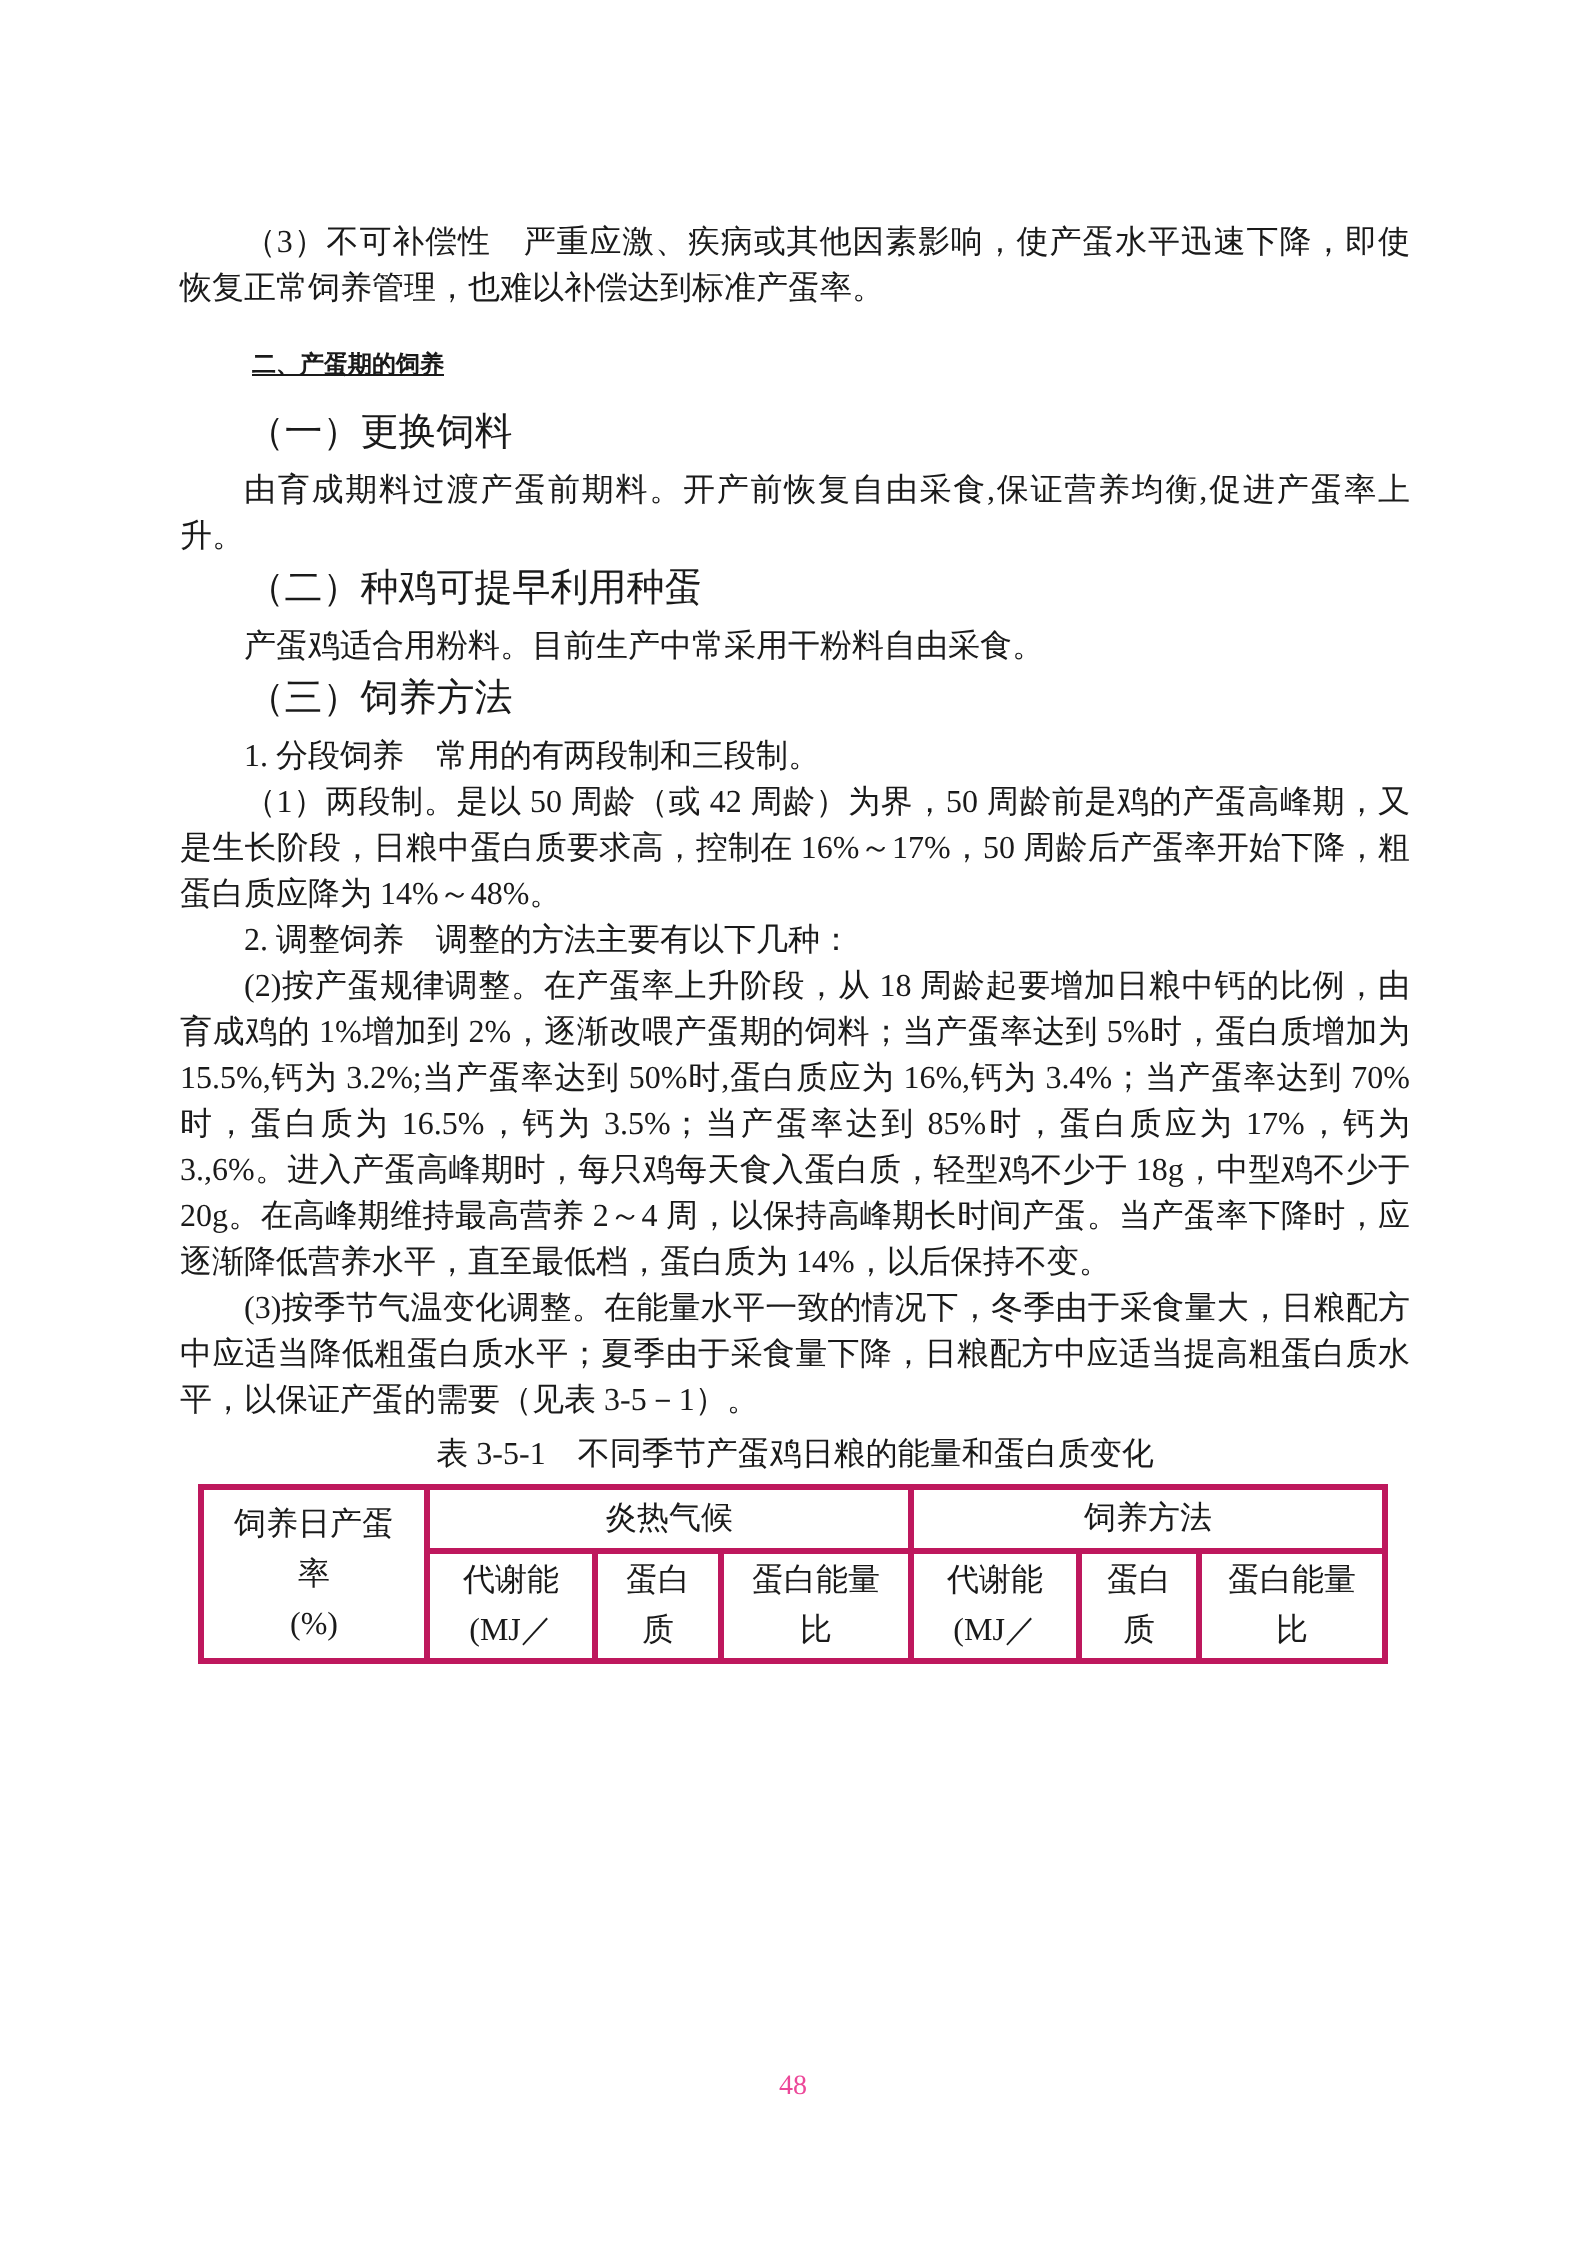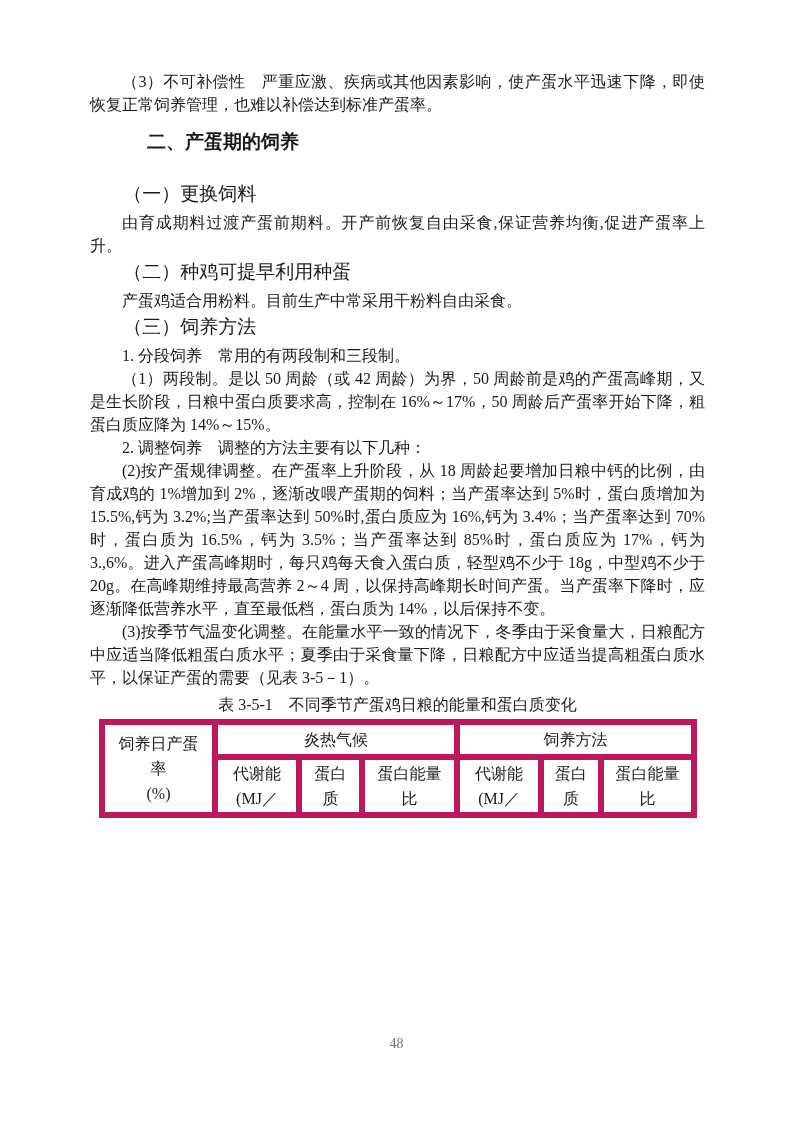--- a/index.html
+++ b/index.html
@@ -6,39 +6,40 @@
     margin: 0;
     padding: 0;
     background: #ffffff;
   }
   .page {
     position: relative;
     width: 793px;
     height: 1122px;
     background: #ffffff;
     box-sizing: border-box;
-    padding: 70px 88px 0 90px;
+    padding: 110px 88px 0 90px;
     font-family: "Liberation Serif", "DejaVu Serif", serif;
     color: #1a1a1a;
     overflow: hidden;
   }
   p.body {
     font-size: 16px;
     line-height: 23px;
     margin: 0;
     text-align: justify;
     text-indent: 2em;
   }
   .h-main {
     font-family: "Liberation Sans", "DejaVu Sans", sans-serif;
-    font-size: 19px;
+    font-size: 12px;
     font-weight: bold;
     line-height: 26px;
-    margin: 13px 0 26px 0;
+    margin: 13px 0 9px 0;
     text-indent: 3em;
+    text-decoration: underline;
   }
   .h-sub {
     font-size: 19px;
     font-weight: normal;
     line-height: 26px;
     margin: 2px 0 4px 0;
     text-indent: 1.75em;
   }
   p.table-title {
     font-size: 16px;
@@ -48,62 +49,62 @@
     text-indent: 0;
   }
   table.data-table {
     border-collapse: collapse;
     table-layout: fixed;
     width: 592px;
     margin: 2px 0 0 9px;
     border: 2px solid #1a1a1a;
   }
   table.data-table td {
-    border: 6px solid #be185d;
+    border: 3px solid #be185d;
     text-align: center;
     vertical-align: middle;
     font-size: 16px;
     line-height: 25px;
     padding: 1px 2px;
     overflow: hidden;
   }
   td.pre {
     white-space: pre-line;
   }
   tr.group-row td {
     height: 27px;
   }
   .page-number {
     position: absolute;
     left: 0;
     right: 0;
     top: 1036px;
     text-align: center;
     font-size: 14px;
-    color: #737373;
+    color: #ec4899;
   }
 </style>
 </head>
 <body>
 
 <div class="page">
 
   <p class="body">（3）不可补偿性　严重应激、疾病或其他因素影响，使产蛋水平迅速下降，即使恢复正常饲养管理，也难以补偿达到标准产蛋率。</p>
 
   <div class="h-main">二、产蛋期的饲养</div>
 
   <div class="h-sub">（一）更换饲料</div>
   <p class="body">由育成期料过渡产蛋前期料。开产前恢复自由采食,保证营养均衡,促进产蛋率上升。</p>
 
   <div class="h-sub">（二）种鸡可提早利用种蛋</div>
   <p class="body">产蛋鸡适合用粉料。目前生产中常采用干粉料自由采食。</p>
 
   <div class="h-sub">（三）饲养方法</div>
   <p class="body">1. 分段饲养　常用的有两段制和三段制。</p>
-  <p class="body">（1）两段制。是以 50 周龄（或 42 周龄）为界，50 周龄前是鸡的产蛋高峰期，又是生长阶段，日粮中蛋白质要求高，控制在 16%～17%，50 周龄后产蛋率开始下降，粗蛋白质应降为 14%～15%。</p>
+  <p class="body">（1）两段制。是以 50 周龄（或 42 周龄）为界，50 周龄前是鸡的产蛋高峰期，又是生长阶段，日粮中蛋白质要求高，控制在 16%～17%，50 周龄后产蛋率开始下降，粗蛋白质应降为 14%～48%。</p>
   <p class="body">2. 调整饲养　调整的方法主要有以下几种：</p>
   <p class="body">(2)按产蛋规律调整。在产蛋率上升阶段，从 18 周龄起要增加日粮中钙的比例，由育成鸡的 1%增加到 2%，逐渐改喂产蛋期的饲料；当产蛋率达到 5%时，蛋白质增加为 15.5%,钙为 3.2%;当产蛋率达到 50%时,蛋白质应为 16%,钙为 3.4%；当产蛋率达到 70%时，蛋白质为 16.5%，钙为 3.5%；当产蛋率达到 85%时，蛋白质应为 17%，钙为 3.,6%。进入产蛋高峰期时，每只鸡每天食入蛋白质，轻型鸡不少于 18g，中型鸡不少于 20g。在高峰期维持最高营养 2～4 周，以保持高峰期长时间产蛋。当产蛋率下降时，应逐渐降低营养水平，直至最低档，蛋白质为 14%，以后保持不变。</p>
   <p class="body">(3)按季节气温变化调整。在能量水平一致的情况下，冬季由于采食量大，日粮配方中应适当降低粗蛋白质水平；夏季由于采食量下降，日粮配方中应适当提高粗蛋白质水平，以保证产蛋的需要（见表 3-5－1）。</p>
 
   <p class="table-title">表 3-5-1　不同季节产蛋鸡日粮的能量和蛋白质变化</p>
 
   <table class="data-table">
     <colgroup>
       <col style="width:113px">
       <col style="width:84px">

